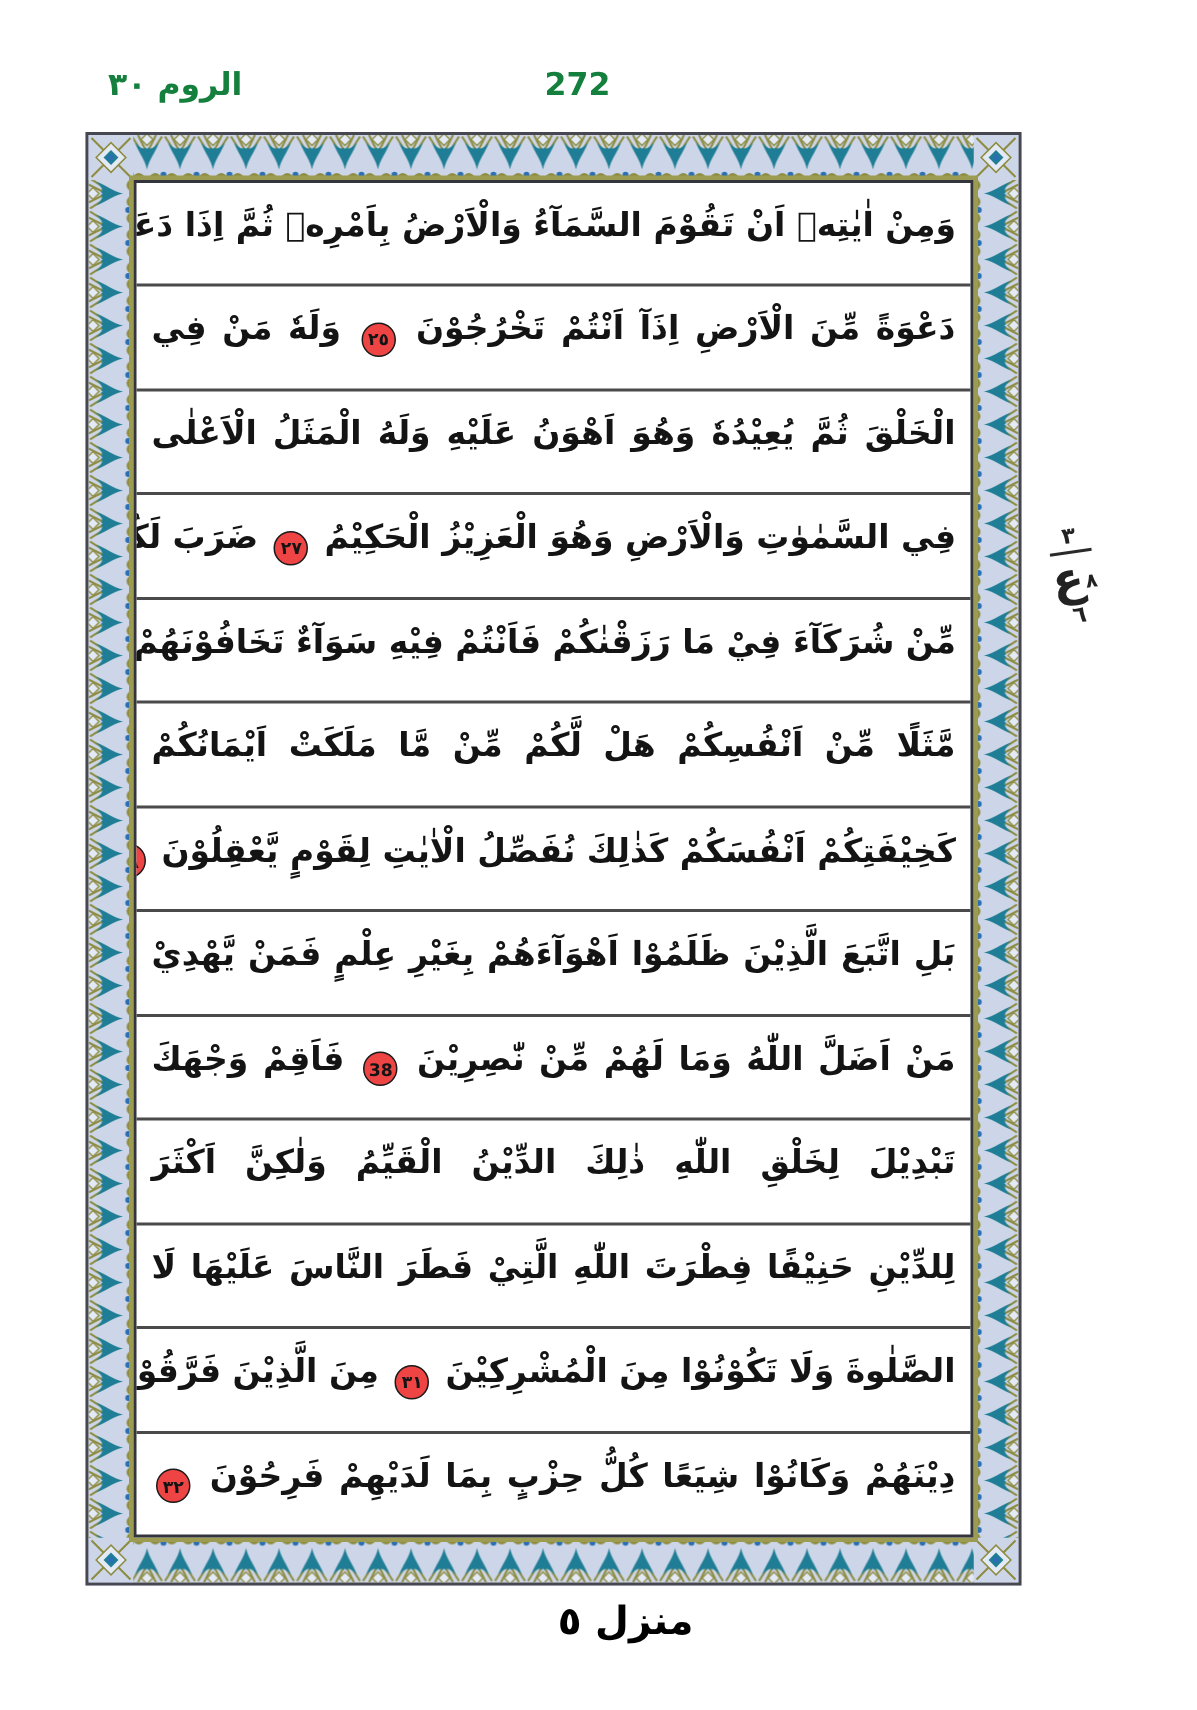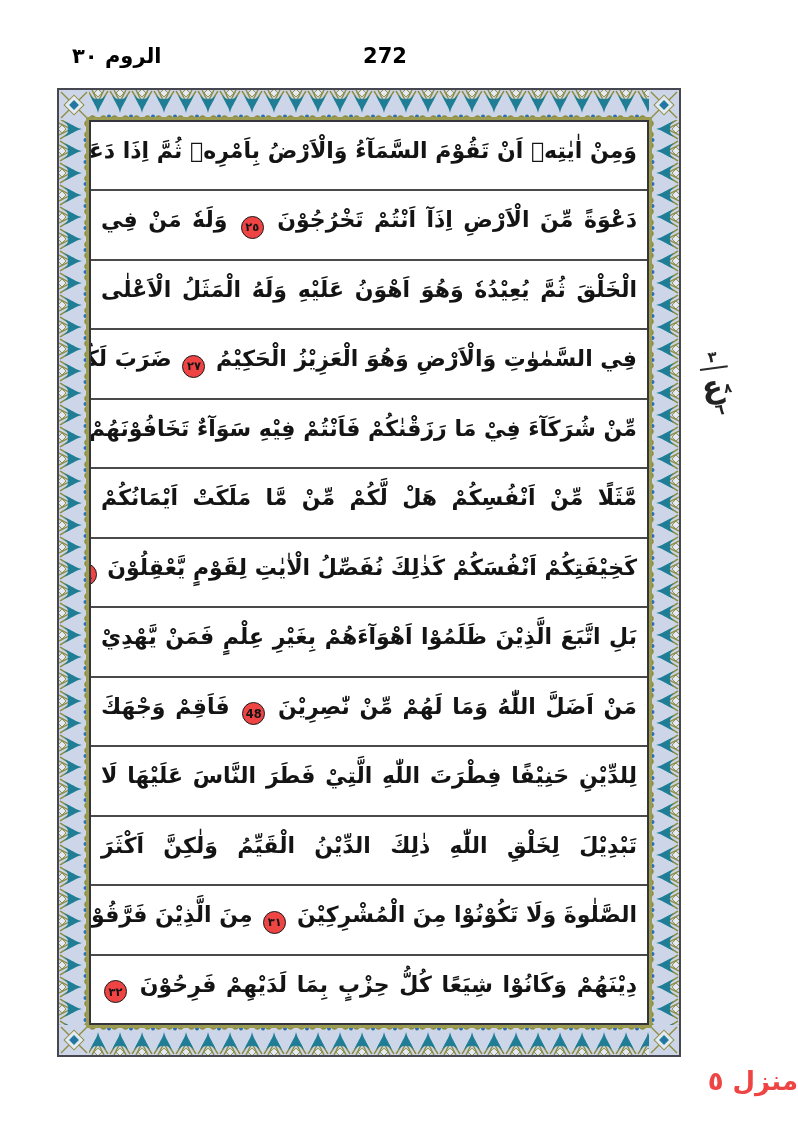--- a/index.html
+++ b/index.html
@@ -4,21 +4,21 @@
 <style>
   html,body{margin:0;padding:0;}
   body{
     width:798px;height:1140px;background:#ffffff;
     font-family:"DejaVu Sans",sans-serif;color:#1a1a1a;
     position:relative;overflow:hidden;
   }
   .page{position:absolute;inset:0;}
 
   
-  .hdr{position:absolute;top:44px;font-size:21px;font-weight:700;direction:rtl;color:#000000;}
+  .hdr{position:absolute;top:44px;font-size:21px;font-weight:700;direction:rtl;color:#15803d;}
   .hdr-juz{right:44px;}
   .hdr-page{left:345px;width:80px;text-align:center;}
   .hdr-surah{left:72px;}
 
   
   .frame{
     position:absolute;left:57px;top:88px;width:624px;height:969px;
     box-sizing:border-box;border:2px solid #474752;background:#cdd6e8;
   }
   .strip{position:absolute;display:block;}
@@ -58,22 +58,22 @@
     transform:rotate(-8deg);color:#222;direction:rtl;
   }
   .ruku-top{font-size:15px;font-weight:700;border-bottom:2px solid #2a2a2a;padding:0 9px 1px 9px;}
   .ruku-main{display:flex;align-items:center;gap:1px;}
   .ruku-ain{font-size:31px;font-weight:700;line-height:34px;}
   .ruku-side{font-size:13px;font-weight:700;margin-top:6px;}
   .ruku-bottom{font-size:15px;font-weight:700;margin-top:-2px;}
 
   
   .manzil{
-    position:absolute;top:1066px;left:36px;right:0;
-    font-size:26px;font-weight:700;direction:rtl;color:#ef4444;
+    position:absolute;top:1066px;left:36px;right:0;text-align:center;
+    font-size:26px;font-weight:700;direction:rtl;color:#000000;
   }
 </style>
 </head>
 <body>
 
 <div class="page">
 
   <span class="hdr hdr-page">272</span>
   <span class="hdr hdr-surah">الروم ٣٠</span>
 
@@ -174,23 +174,23 @@
 
     <div class="textbox">
         <div class="mline">وَمِنْ اٰيٰتِهٖ اَنْ تَقُوْمَ السَّمَآءُ وَالْاَرْضُ بِاَمْرِهٖ ثُمَّ اِذَا دَعَاكُمْ</div>
         <div class="mline">دَعْوَةً مِّنَ الْاَرْضِ اِذَآ اَنْتُمْ تَخْرُجُوْنَ <span class="ayah">٢٥</span> وَلَهٗ مَنْ فِي</div>
         <div class="mline">الْخَلْقَ ثُمَّ يُعِيْدُهٗ وَهُوَ اَهْوَنُ عَلَيْهِ وَلَهُ الْمَثَلُ الْاَعْلٰى</div>
         <div class="mline">فِي السَّمٰوٰتِ وَالْاَرْضِ وَهُوَ الْعَزِيْزُ الْحَكِيْمُ <span class="ayah">٢٧</span> ضَرَبَ لَكُمْ</div>
         <div class="mline">مِّنْ شُرَكَآءَ فِيْ مَا رَزَقْنٰكُمْ فَاَنْتُمْ فِيْهِ سَوَآءٌ تَخَافُوْنَهُمْ</div>
         <div class="mline">مَّثَلًا مِّنْ اَنْفُسِكُمْ هَلْ لَّكُمْ مِّنْ مَّا مَلَكَتْ اَيْمَانُكُمْ</div>
         <div class="mline">كَخِيْفَتِكُمْ اَنْفُسَكُمْ كَذٰلِكَ نُفَصِّلُ الْاٰيٰتِ لِقَوْمٍ يَّعْقِلُوْنَ <span class="ayah">٢٨</span></div>
         <div class="mline">بَلِ اتَّبَعَ الَّذِيْنَ ظَلَمُوْا اَهْوَآءَهُمْ بِغَيْرِ عِلْمٍ فَمَنْ يَّهْدِيْ</div>
-        <div class="mline">مَنْ اَضَلَّ اللّٰهُ وَمَا لَهُمْ مِّنْ نّٰصِرِيْنَ <span class="ayah">48</span> فَاَقِمْ وَجْهَكَ</div>
+        <div class="mline">مَنْ اَضَلَّ اللّٰهُ وَمَا لَهُمْ مِّنْ نّٰصِرِيْنَ <span class="ayah">38</span> فَاَقِمْ وَجْهَكَ</div>
+        <div class="mline">تَبْدِيْلَ لِخَلْقِ اللّٰهِ ذٰلِكَ الدِّيْنُ الْقَيِّمُ وَلٰكِنَّ اَكْثَرَ</div>
         <div class="mline">لِلدِّيْنِ حَنِيْفًا فِطْرَتَ اللّٰهِ الَّتِيْ فَطَرَ النَّاسَ عَلَيْهَا لَا</div>
-        <div class="mline">تَبْدِيْلَ لِخَلْقِ اللّٰهِ ذٰلِكَ الدِّيْنُ الْقَيِّمُ وَلٰكِنَّ اَكْثَرَ</div>
         <div class="mline">الصَّلٰوةَ وَلَا تَكُوْنُوْا مِنَ الْمُشْرِكِيْنَ <span class="ayah">٣١</span> مِنَ الَّذِيْنَ فَرَّقُوْا</div>
         <div class="mline">دِيْنَهُمْ وَكَانُوْا شِيَعًا كُلُّ حِزْبٍ بِمَا لَدَيْهِمْ فَرِحُوْنَ <span class="ayah">٣٢</span></div>
       </div>
   </div>
 
   <div class="ruku">
     <span class="ruku-top">٣</span>
     <span class="ruku-main">
       <span class="ruku-side">٨</span>
       <span class="ruku-ain">ع</span>

